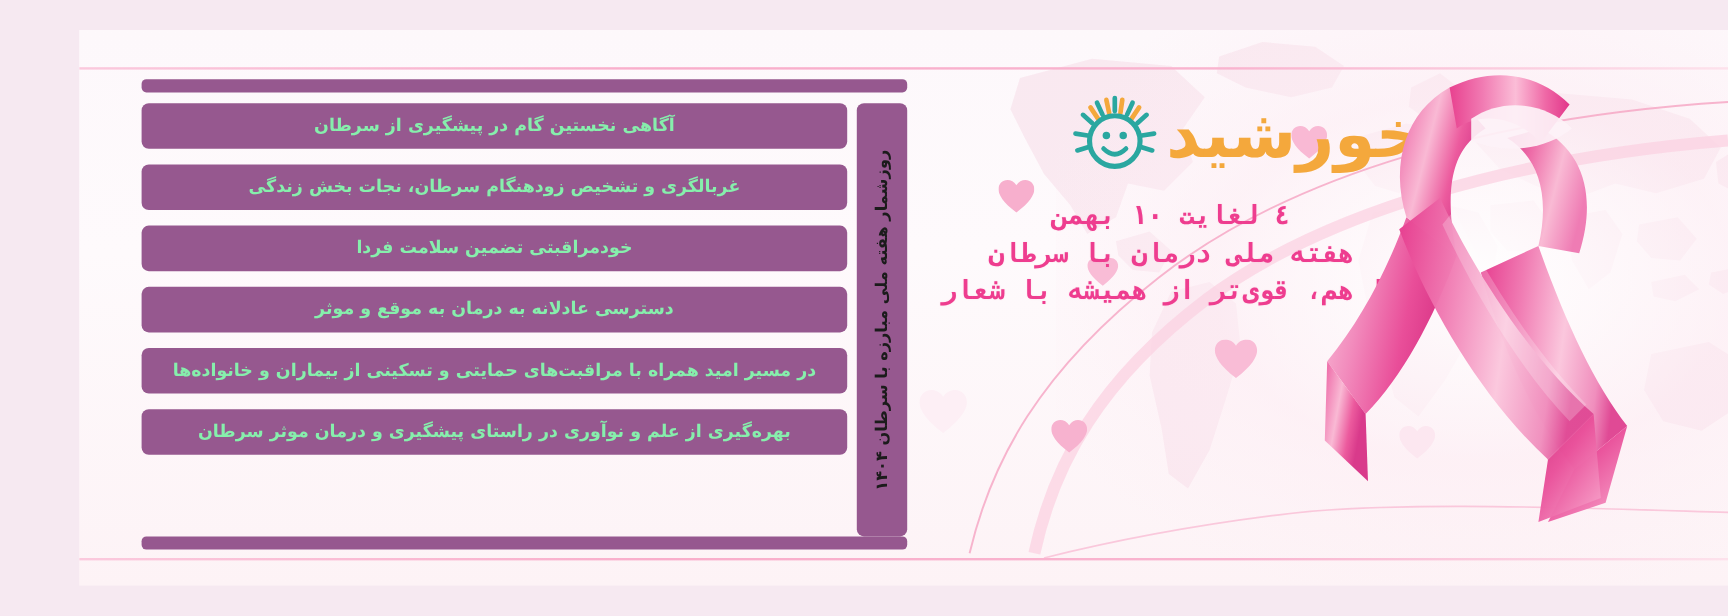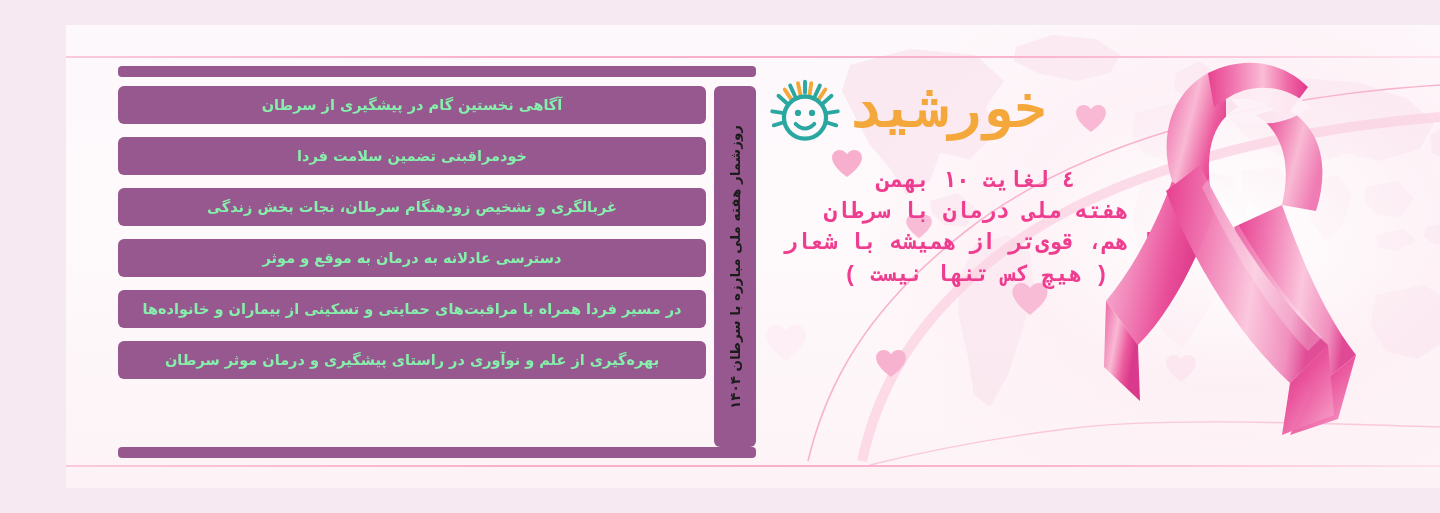--- a/index.html
+++ b/index.html
@@ -119,23 +119,22 @@
     position:absolute;
     left:700px;top:45px;
     width:420px;
     text-align:center;
   }
 
   
   .logo{
     position:relative;
     height:92px;
-    display:flex;align-items:center;justify-content:flex-end;
+    display:flex;align-items:center;justify-content:flex-start;
     gap:4px;
-    font-family:Liberation Mono, monospace;
   }
   .logo-word{
     font-size:55px;
     font-weight:bold;
     color:#f4a83c;
     line-height:1;
     letter-spacing:-1px;
     transform:translateY(-4px);
   }
   .logo-sun{width:78px;height:78px;flex:0 0 auto;}
@@ -266,24 +265,24 @@
         </svg>
     </div>
 
     <div class="slogan-block">
 
       <div class="cap-bar top"></div>
       <div class="cap-bar bottom"></div>
 
       <div class="slogan-list">
         <div class="slogan-item">آگاهی نخستین گام در پیشگیری از سرطان</div>
+        <div class="slogan-item">غربالگری و تشخیص زودهنگام سرطان، نجات بخش زندگی</div>
         <div class="slogan-item">خودمراقبتی تضمین سلامت فردا</div>
-        <div class="slogan-item">غربالگری و تشخیص زودهنگام سرطان، نجات بخش زندگی</div>
         <div class="slogan-item">دسترسی عادلانه به درمان به موقع و موثر</div>
-        <div class="slogan-item">در مسیر فردا همراه با مراقبت‌های حمایتی و تسکینی از بیماران و خانواده‌ها</div>
+        <div class="slogan-item">در مسیر امید همراه با مراقبت‌های حمایتی و تسکینی از بیماران و خانواده‌ها</div>
         <div class="slogan-item">بهره‌گیری از علم و نوآوری در راستای پیشگیری و درمان موثر سرطان</div>
       </div>
 
       <div class="vertical-tab">
         <span class="vt-text">روزشمار هفته ملی مبارزه با سرطان ۱۴۰۴</span>
       </div>
     </div>
 
     <div class="right-content">
 
@@ -313,21 +312,20 @@
             <circle cx="59" cy="46" r="4" fill="#2aa7a0"></circle>
             <path d="M38 60 Q50 72 62 60" fill="none" stroke="#2aa7a0" stroke-width="5" stroke-linecap="round"></path>
           </svg>
         </span>
       </div>
 
       <div class="headline">
         <span class="line line1">٤ لغایت  ١٠  بهمن</span>
         <span class="line line2">هفته ملی درمان با سرطان</span>
         <span class="line line3">با هم، قوی‌تر از همیشه با شعار</span>
-        <span class="line line4">( هیچ کس تنها نیست )</span>
       </div>
     </div>
 
     <div class="ribbon">
       <svg viewBox="0 0 380 430" xmlns="http://www.w3.org/2000/svg">
         <defs>
           <linearGradient id="gLoopTop" x1="0" y1="0" x2="1" y2="0">
             <stop offset="0%" stop-color="#e8418f"></stop>
             <stop offset="28%" stop-color="#f17cb3"></stop>
             <stop offset="55%" stop-color="#fbbdd7"></stop>

